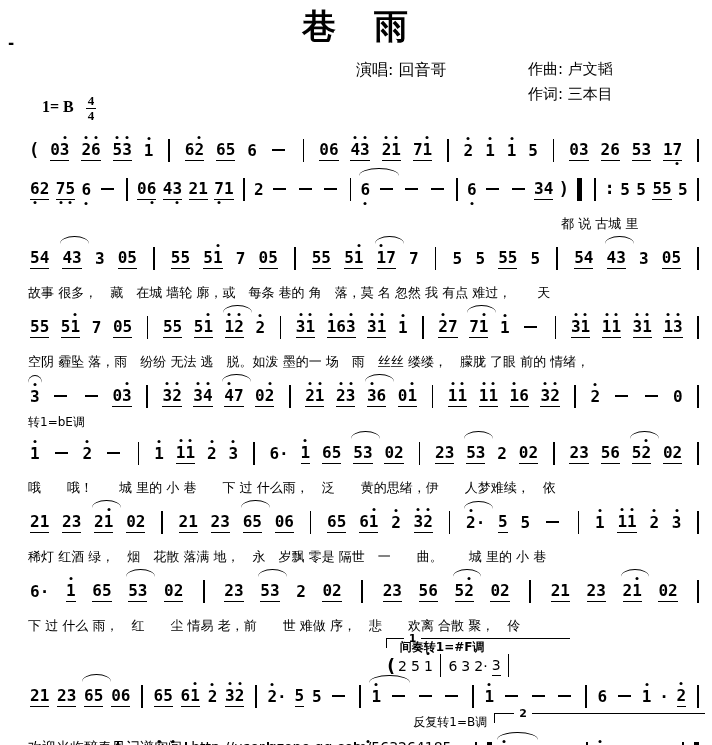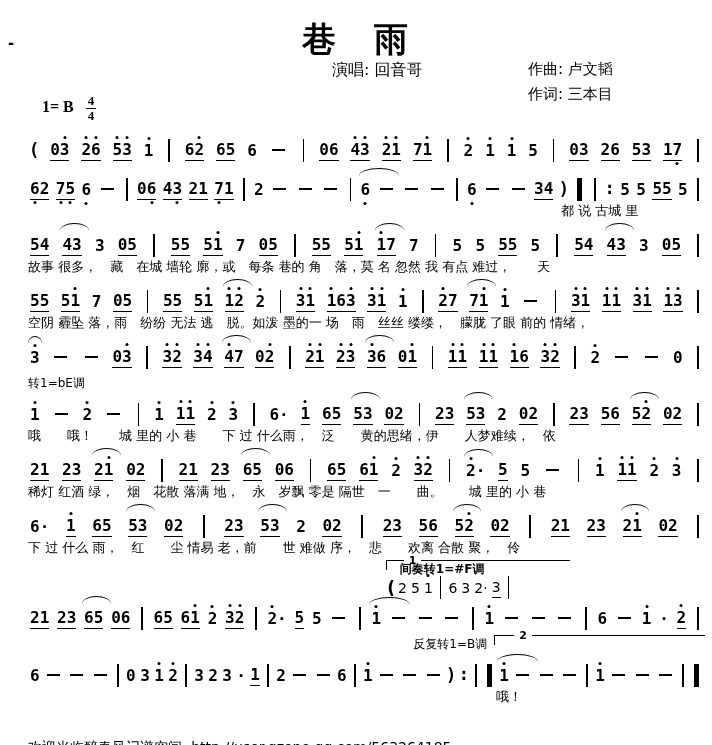--- a/index.html
+++ b/index.html
@@ -1,24 +1,24 @@
 <!DOCTYPE html>
 <html><head>
 <meta charset="utf-8">
 <style>
   html,body{margin:0;padding:0;background:#fff;}
   body{width:712px;height:745px;color:#000;font-family:"DejaVu Sans",sans-serif;}
   .sheet{position:relative;width:712px;height:745px;overflow:hidden;background:#fff;}
   .stray{position:absolute;left:8px;top:34px;font-size:15px;font-weight:bold;}
-  .title{position:absolute;top:4px;left:0;right:0;text-align:center;font-size:34px;font-weight:900;letter-spacing:2px;margin-top:13px;}
+  .title{position:absolute;top:4px;left:0;right:0;text-align:center;font-size:34px;font-weight:900;letter-spacing:2px;}
   .keysig{position:absolute;left:42px;top:58px;font-size:16px;font-weight:bold;font-family:Liberation Serif, serif;margin-top:36px;}
   .meter{display:inline-block;vertical-align:middle;text-align:center;margin-left:12px;font-size:13px;font-weight:bold;line-height:1.05;}
   .meter .mt{display:block;border-bottom:1.5px solid #000;padding:0 2px;}
   .meter .mb{display:block;padding:0 2px;}
-  .singer{position:absolute;left:332px;top:60px;font-size:16px;}
+  .singer{position:absolute;left:356px;top:60px;font-size:16px;}
   .credits{position:absolute;left:528px;top:57px;font-size:15px;line-height:25px;}
   .score{position:absolute;left:28px;top:126px;width:676px;}
   .system{margin-bottom:3px;position:relative;}
   .aboverow{position:relative;height:18px;}
   .ann{position:absolute;top:3px;font-size:12px;white-space:nowrap;}
   .volta{position:absolute;top:2px;height:9px;border-top:1.5px solid #000;border-left:1.5px solid #000;}
   .vlabel{position:absolute;top:-7px;left:9%;background:#fff;padding:0 5px;font-size:11px;font-weight:bold;line-height:13px;}
   .anntokens{position:absolute;display:flex;align-items:center;font-size:14px;}
   .notes{display:flex;align-items:center;justify-content:space-between;padding-top:12px;height:24px;font-family:"DejaVu Sans Mono",monospace;font-size:16px;font-weight:bold;}
   .anntokens .note{font-size:14px;}
@@ -27,21 +27,21 @@
   .note{position:relative;display:inline-block;line-height:18px;}
   .note.da::before{content:"";position:absolute;top:-5px;left:50%;transform:translateX(-50%);width:3px;height:3px;border-radius:50%;background:#000;}
   .note.db::after{content:"";position:absolute;bottom:-6px;left:50%;transform:translateX(-50%);width:3px;height:3px;border-radius:50%;background:#000;}
   .grp.arc::after{content:"";position:absolute;left:-2px;top:-12px;width:150%;height:7px;border-top:1.4px solid #000;border-radius:50% 50% 0 0/100% 100% 0 0;}
   .grp.arcw::after{width:420%;}
   .dash{display:inline-block;flex:none;width:13px;height:2.6px;background:#000;margin:0 5px;}
   .bar{display:inline-block;flex:none;width:1.6px;height:23px;background:#000;margin:0 5px;}
   .bar.thick{width:4.5px;}
   .rpt{display:inline-block;flex:none;font-size:17px;font-weight:900;margin:0 1px;transform:translateY(-1px);}
   .paren{display:inline-block;flex:none;font-size:17px;font-weight:bold;margin:0 1px;}
-  .lyrics{margin-top:2px;font-size:13px;line-height:15px;white-space:pre;overflow:hidden;}
+  .lyrics{margin-top:15px;font-size:13px;line-height:15px;white-space:pre;overflow:hidden;}
   .footer{position:absolute;left:28px;top:712px;font-size:14px;margin-top:27px;}
 </style>
 </head>
 <body>
 
 <div class="sheet">
   <div class="stray">-</div>
   <div class="title">巷　雨</div>
   <div class="keysig">
     <span>1= B</span><span class="meter"><span class="mt">4</span><span class="mb">4</span></span>

